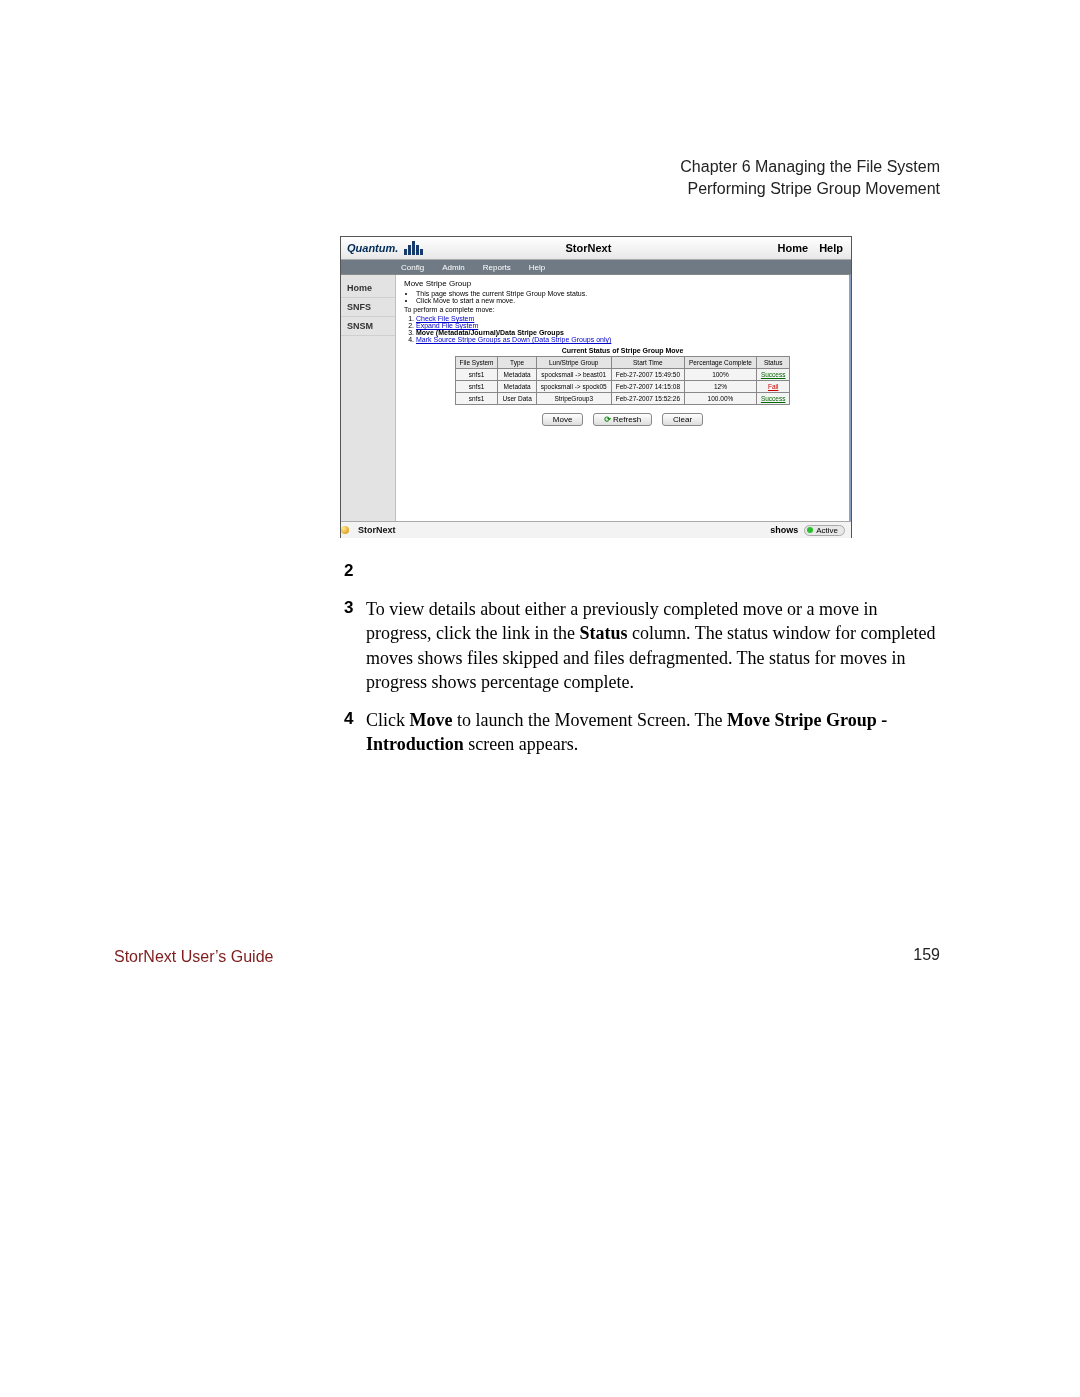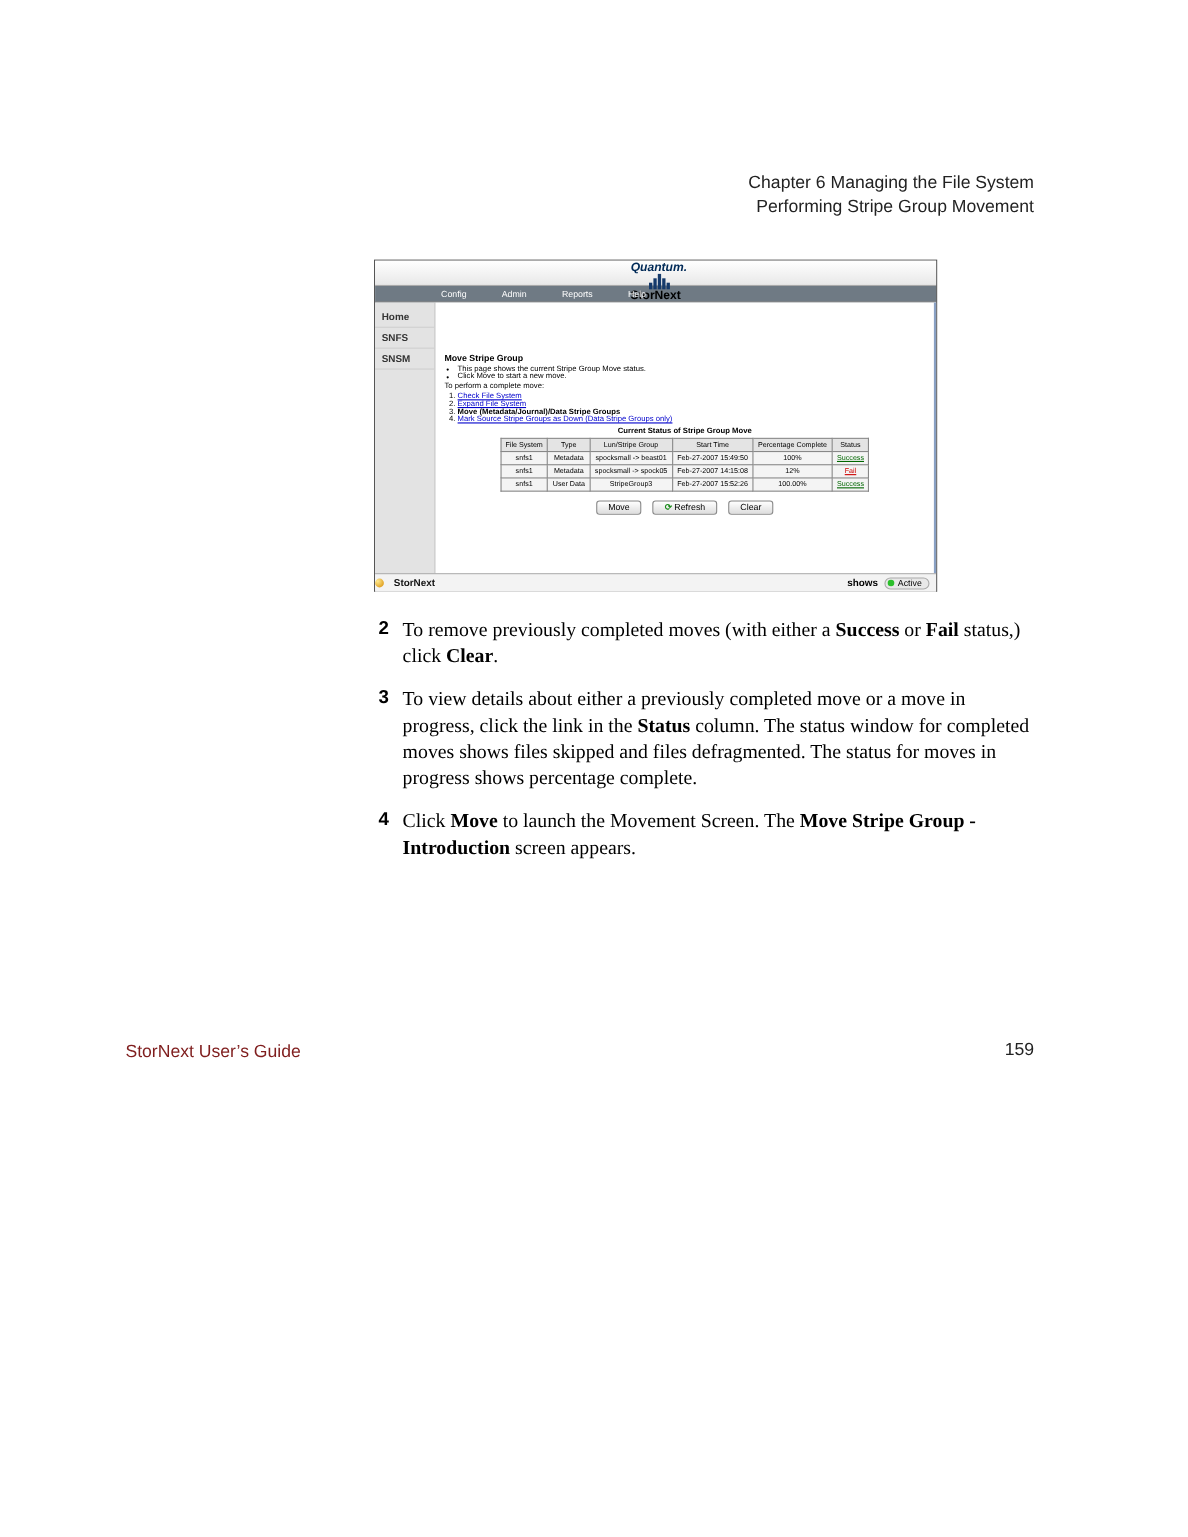--- a/index.html
+++ b/index.html
@@ -46,21 +46,20 @@
     background: #fff;
     font-family: Arial, Helvetica, sans-serif;
   }
   .ss-top {
     height: 22px;
     background: linear-gradient(#fff, #e8e8e8);
     border-bottom: 1px solid #aaa;
     display: flex;
     align-items: center;
     font-size: 10px;
-    flex-direction: column;
   }
   .ss-brand {
     font-weight: bold;
     color: #002a57;
     padding-left: 6px;
     font-size: 11px;
     font-style: italic;
   }
   .bars {
     display: inline-flex;
@@ -87,21 +86,21 @@
     color: #000;
     margin-left: 16px;
   }
   .ss-help span { margin-left: 8px; }
   .ss-menu {
     height: 14px;
     background: #6f7a84;
     color: #fff;
     font-size: 8px;
     display: flex;
-    gap: 32px;
+    gap: 18px;
     padding-left: 60px;
     align-items: center;
     border-bottom: 1px solid #888;
   }
   .ss-body {
     display: flex;
     height: 246px;
   }
   .ss-side {
     width: 54px;
@@ -118,24 +117,23 @@
   }
   .ss-main {
     flex: 1;
     background: #fff;
     padding: 4px 8px;
     font-size: 7px;
     color: #000;
     border-right: 2px solid #8aa1c4;
   }
   .ss-main .title {
-    font-weight: bold;
+    font-weight: normal;
     font-size: 8px;
     margin-bottom: 2px;
-    margin-top: 42px;
   }
   .ss-main ul {
     margin: 0 0 2px 12px;
     padding: 0;
     font-size: 7px;
     list-style: disc;
   }
   .ss-main ol {
     margin: 2px 0 4px 12px;
     padding: 0;
@@ -386,23 +384,20 @@
         </span>
       </span>
     </div>
   </div>
 
   <div class="body-text">
 
     <div class="step">
       <div class="num">2</div>
       <div class="para">
-        <p>
-          <span>To remove previously completed moves (with either a </span><span class="b">Success</span><span> or </span><span class="b">Fail</span><span> status,) click </span><span class="b">Clear</span><span>.</span>
-        </p>
       </div>
     </div>
 
     <div class="step">
       <div class="num">3</div>
       <div class="para">
         <p>
           <span>To view details about either a previously completed move or a move in progress, click the link in the </span><span class="b">Status</span><span> column. The status window for completed moves shows files skipped and files defragmented. The status for moves in progress shows percentage complete.</span>
         </p>
       </div>

